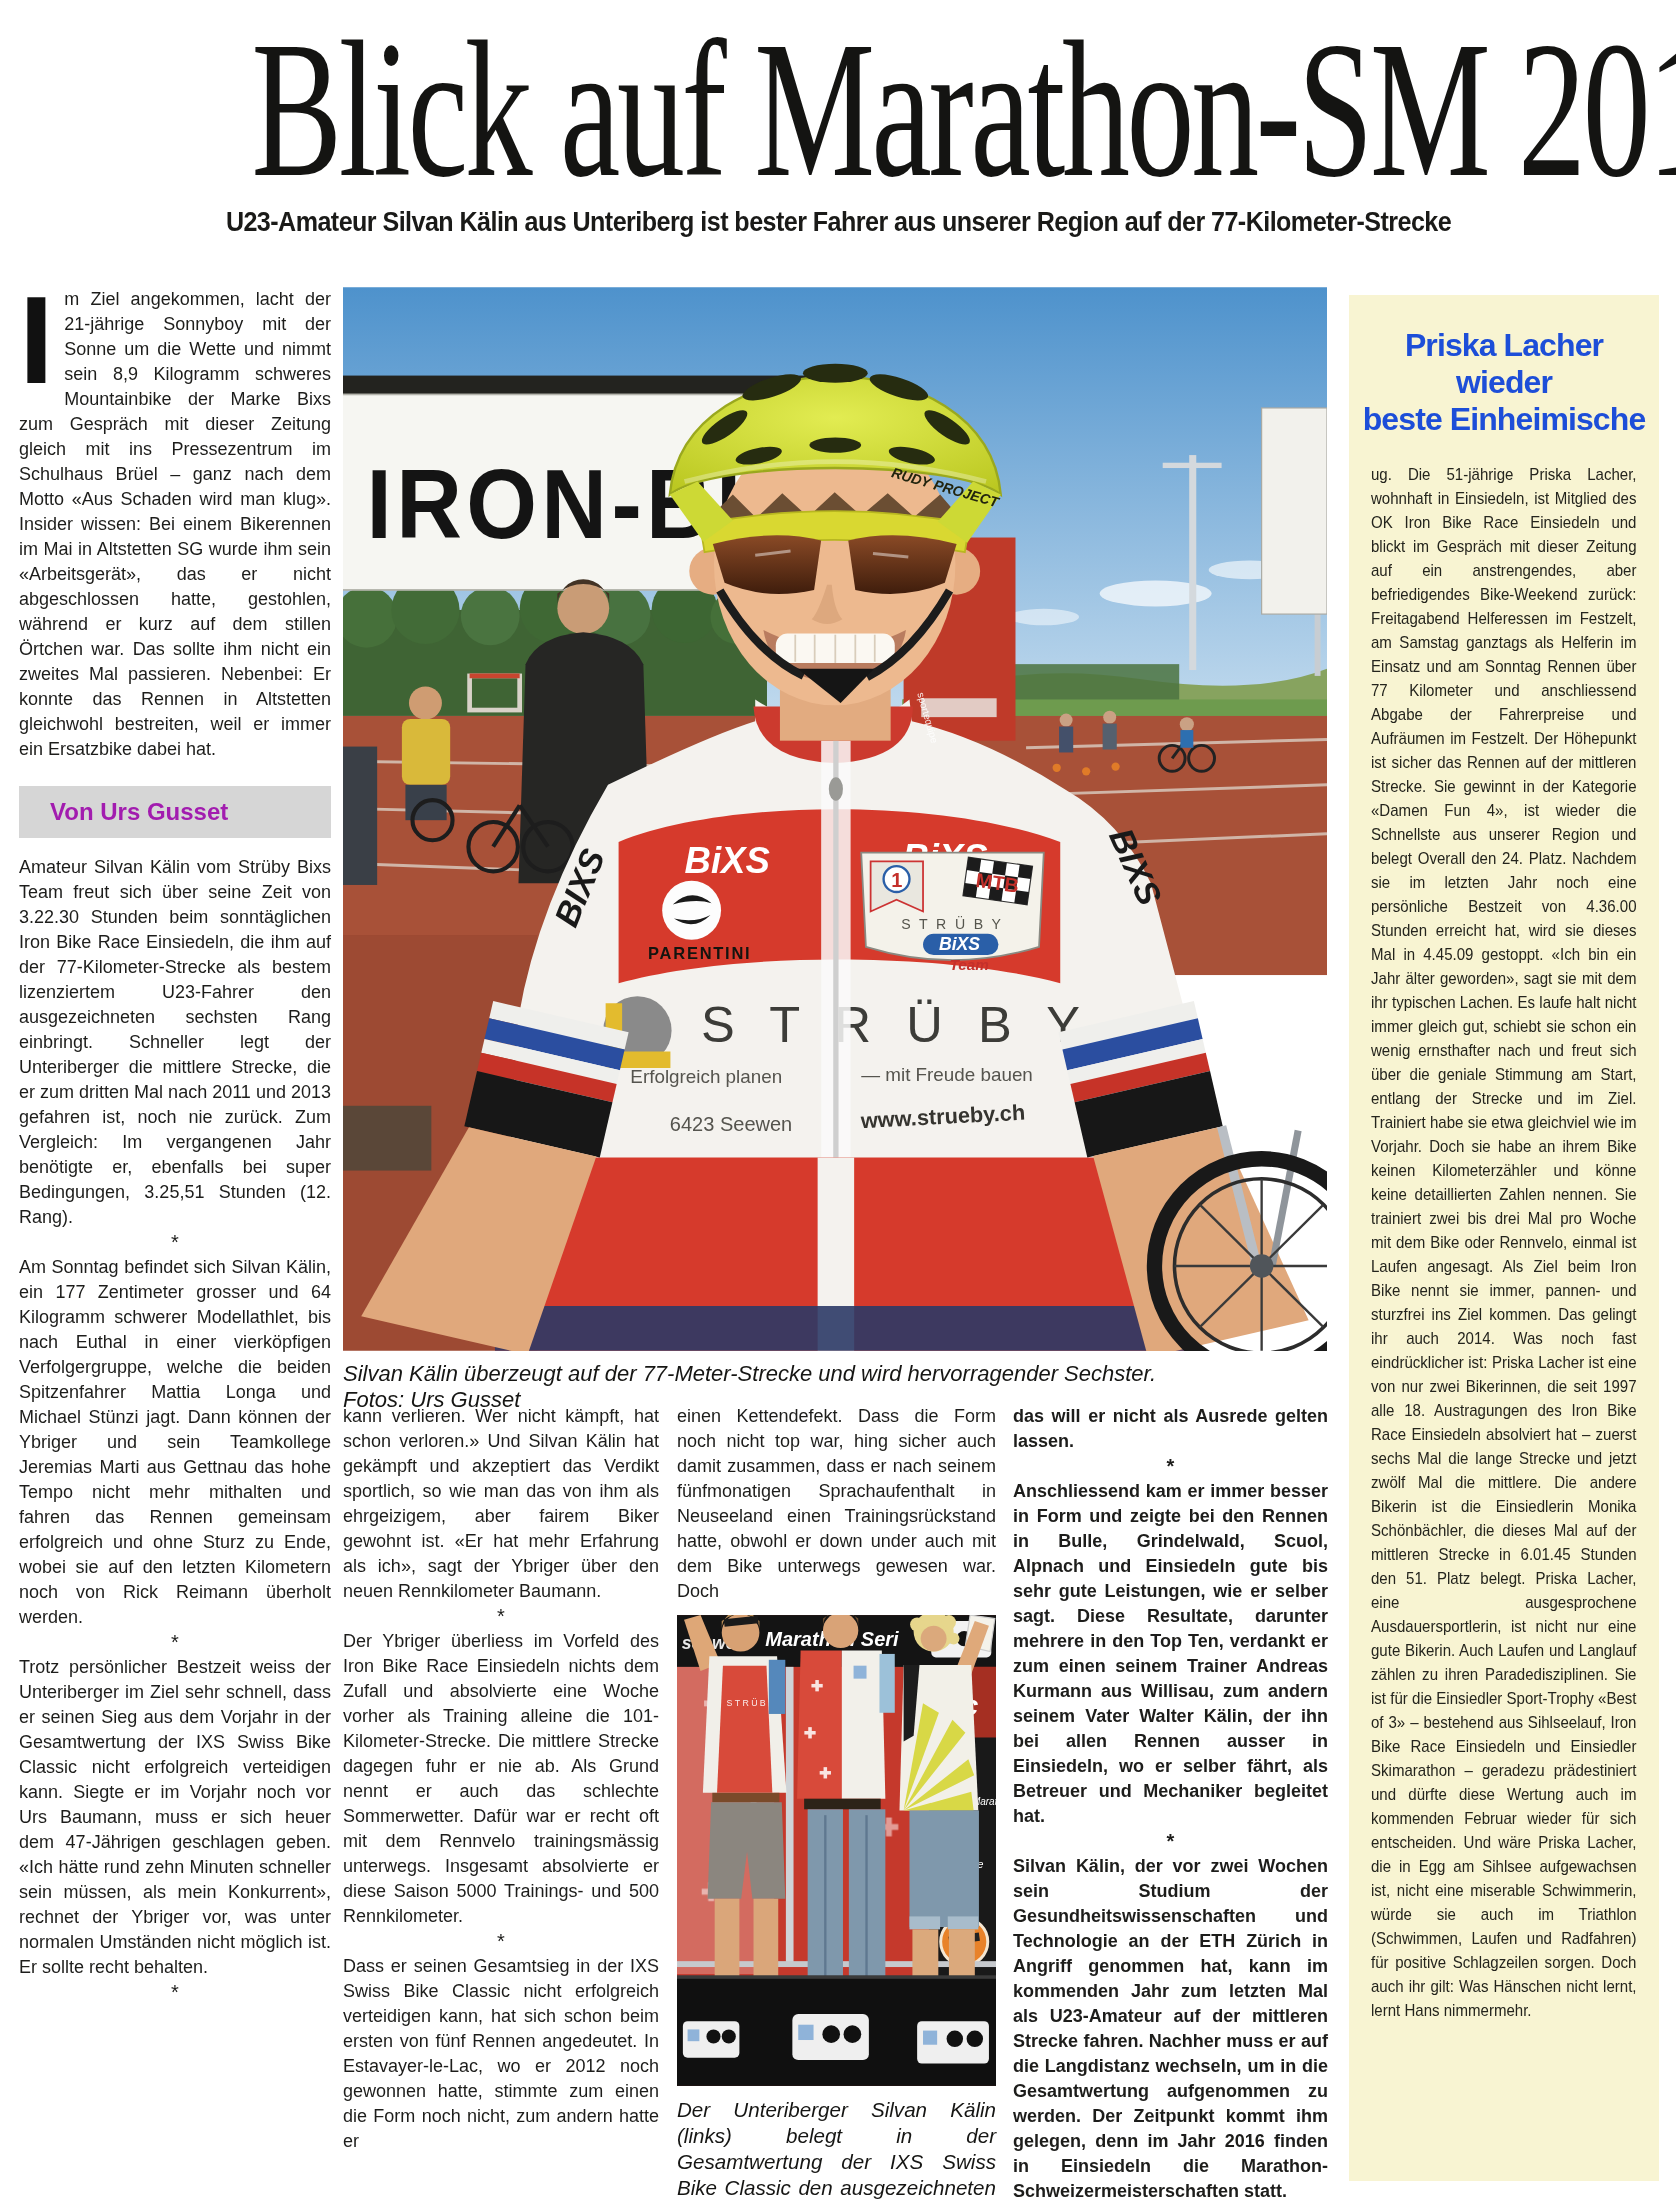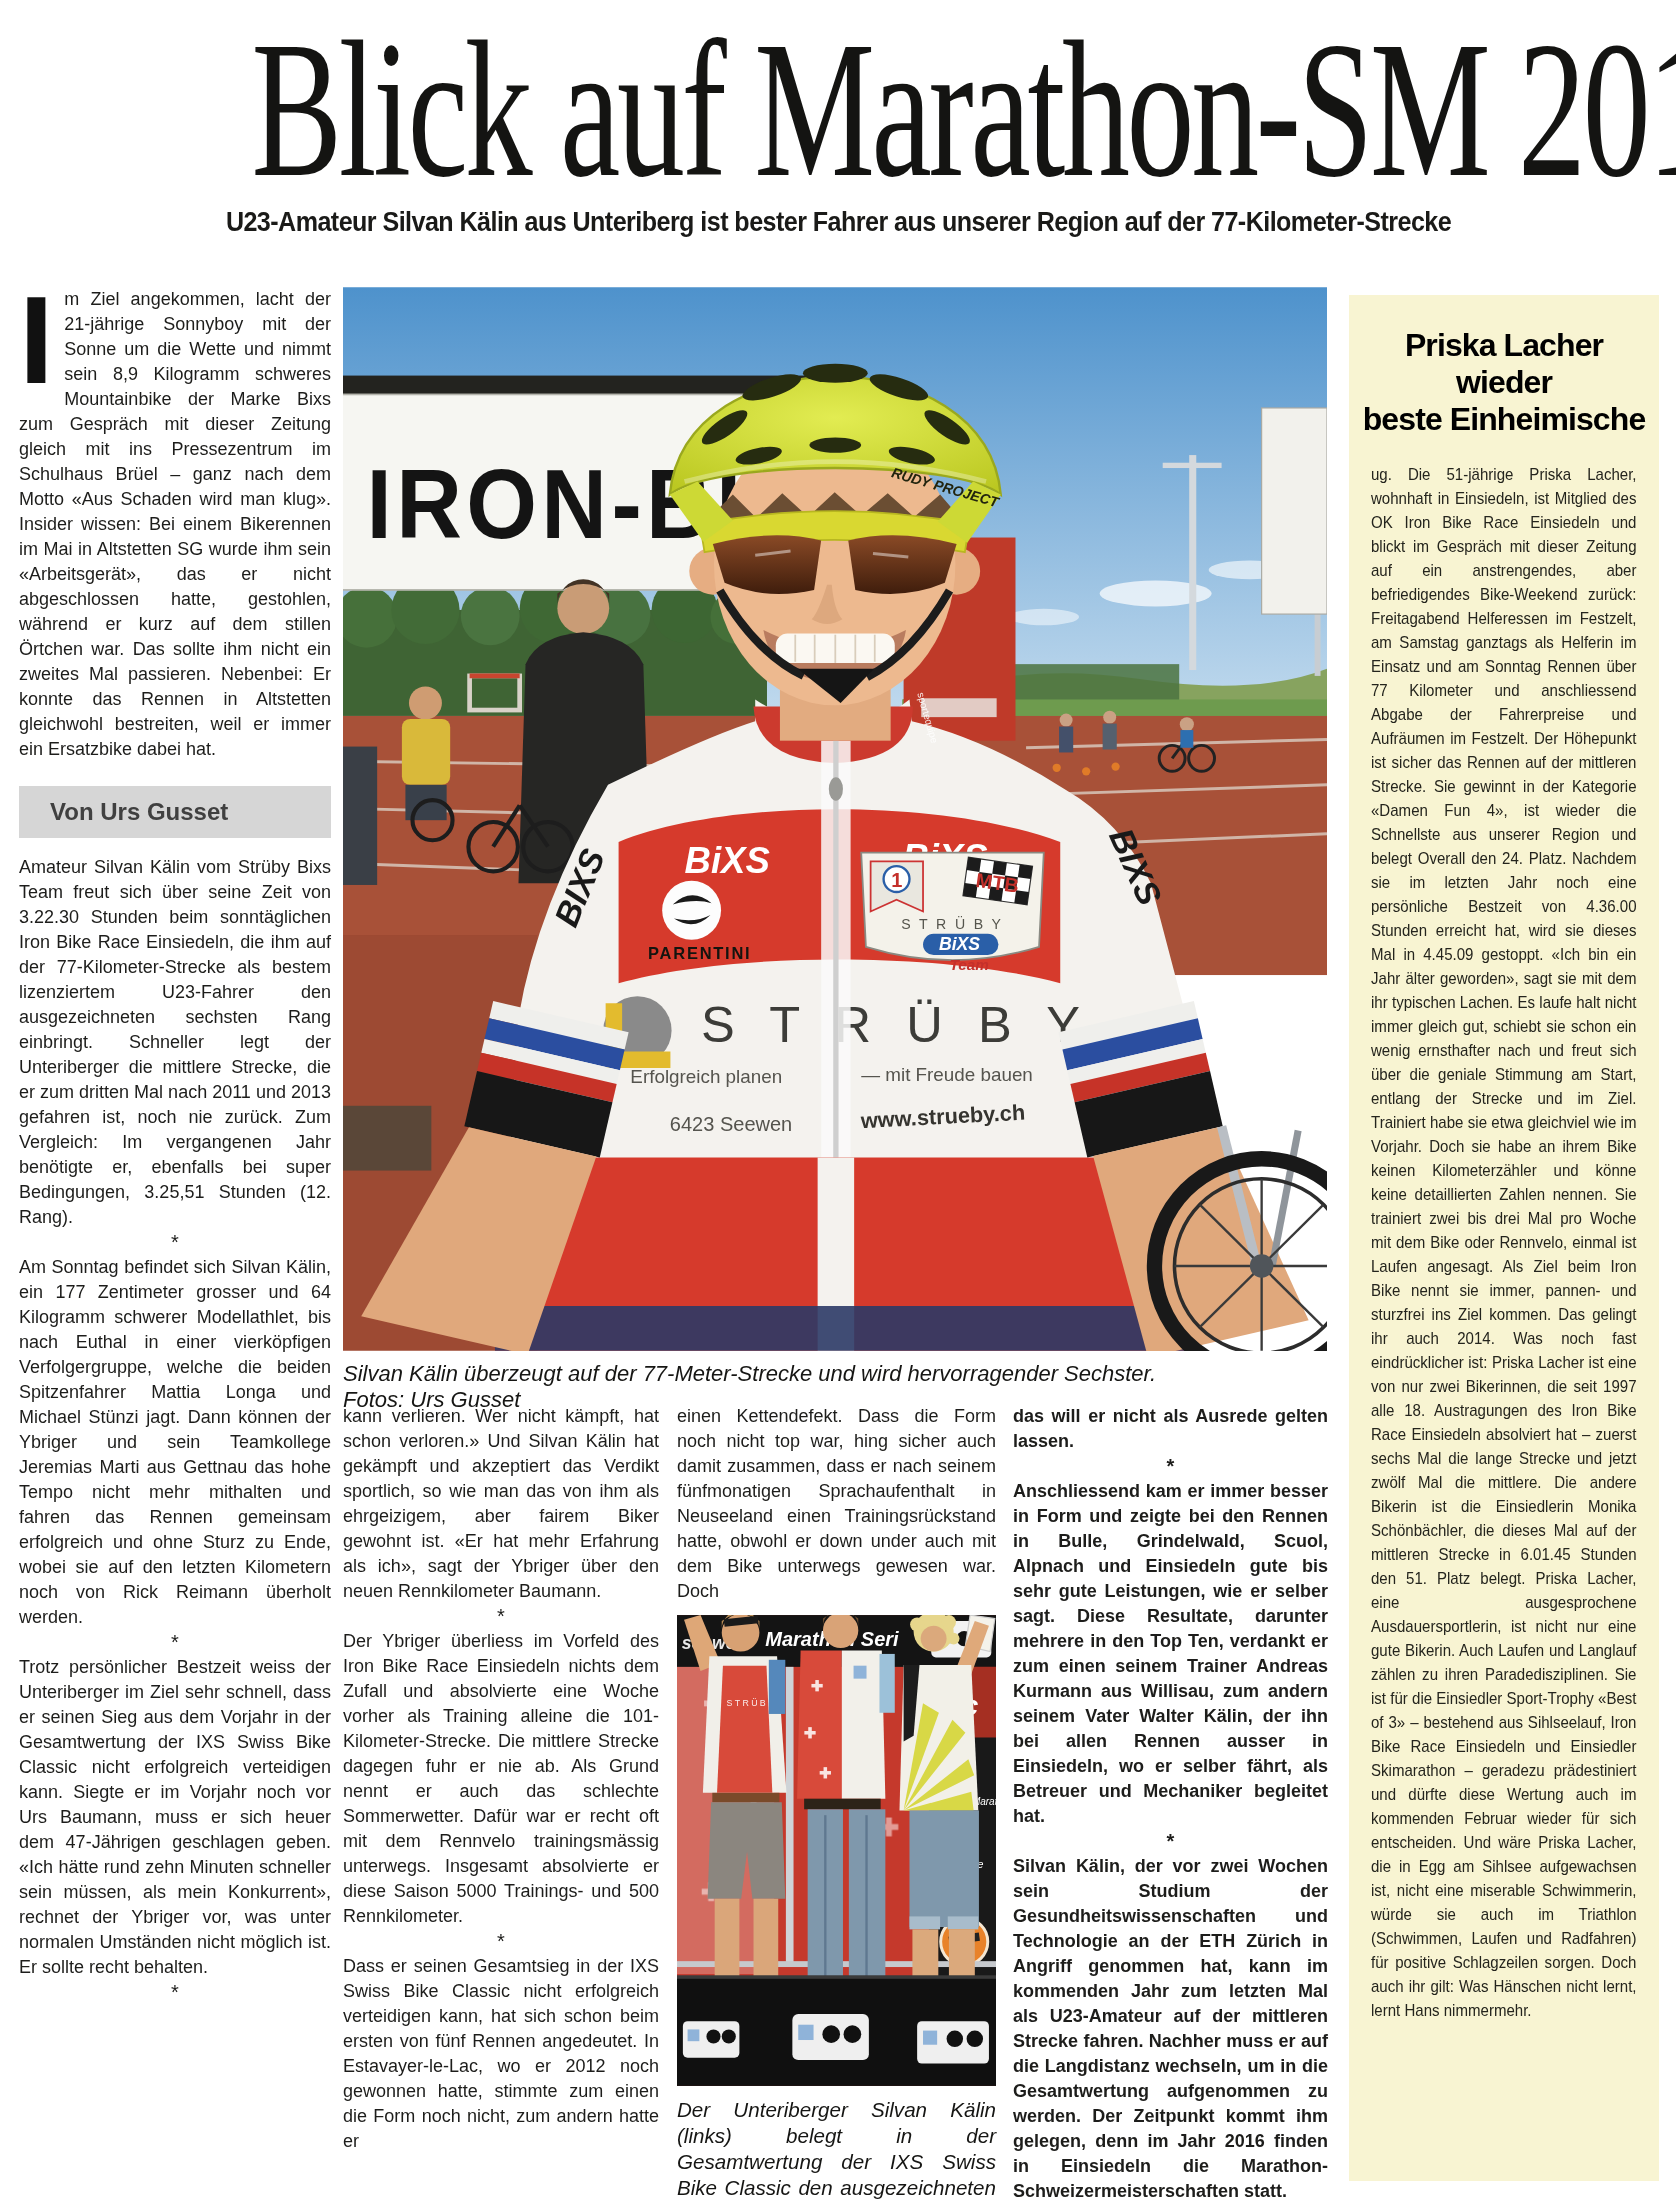--- a/index.html
+++ b/index.html
@@ -27,21 +27,21 @@
   #col2{left:343px;top:1404px;width:316px;}
   #col3{left:677px;top:1404px;width:319px;}
   #col4{left:1013px;top:1404px;width:315px;font-weight:bold;}
   .dropcap{
     float:left;font-weight:700;font-size:125px;line-height:98px;
     margin:3.5px 10.6px 0 0;color:#111;
   }
   .byline-box{
     margin:23.6px 0 17.7px 0;background:#d6d6d6;height:52px;
     display:flex;align-items:center;padding-left:31px;
-    font-size:24px;font-weight:700;color:#404040;text-align:left;
+    font-size:24px;font-weight:700;color:#a21caf;text-align:left;
   }
   
   #main-photo{position:absolute;left:343px;top:287px;width:984px;height:1064px;}
   #podium-photo{position:absolute;left:677px;top:1615px;width:319px;height:471px;}
   svg{display:block;}
   
   #caption-row{
     position:absolute;left:343px;top:1361px;width:984px;
     display:flex;justify-content:space-between;align-items:baseline;
     font-style:italic;font-size:22px;color:#161614;flex-direction:column;
@@ -50,21 +50,21 @@
     position:absolute;left:677px;top:2097px;width:319px;
     font-style:italic;font-size:20.6px;line-height:26px;text-align:justify;color:#161614;
   }
   
   #sidebar{
     position:absolute;left:1349px;top:295px;width:310px;height:1886px;
     background:#f8f4d2;
   }
   .sidebar-title{
     margin:32px 8.2px 25px 8.2px;text-align:center;
-    font-size:32px;line-height:37px;font-weight:600;color:#000000;letter-spacing:-0.9px;
+    font-size:32px;line-height:37px;font-weight:600;color:#1d4ed8;letter-spacing:-0.9px;
   }
   .sidebar-body{
     margin-left:22.4px;width:300px;transform:scaleX(0.885);transform-origin:left top;
     font-size:17px;line-height:24px;text-align:justify;color:#24241d;
   }
 </style>
 </head>
 <body>
 
 <div class="headline">Blick auf Marathon-SM 2016</div>

